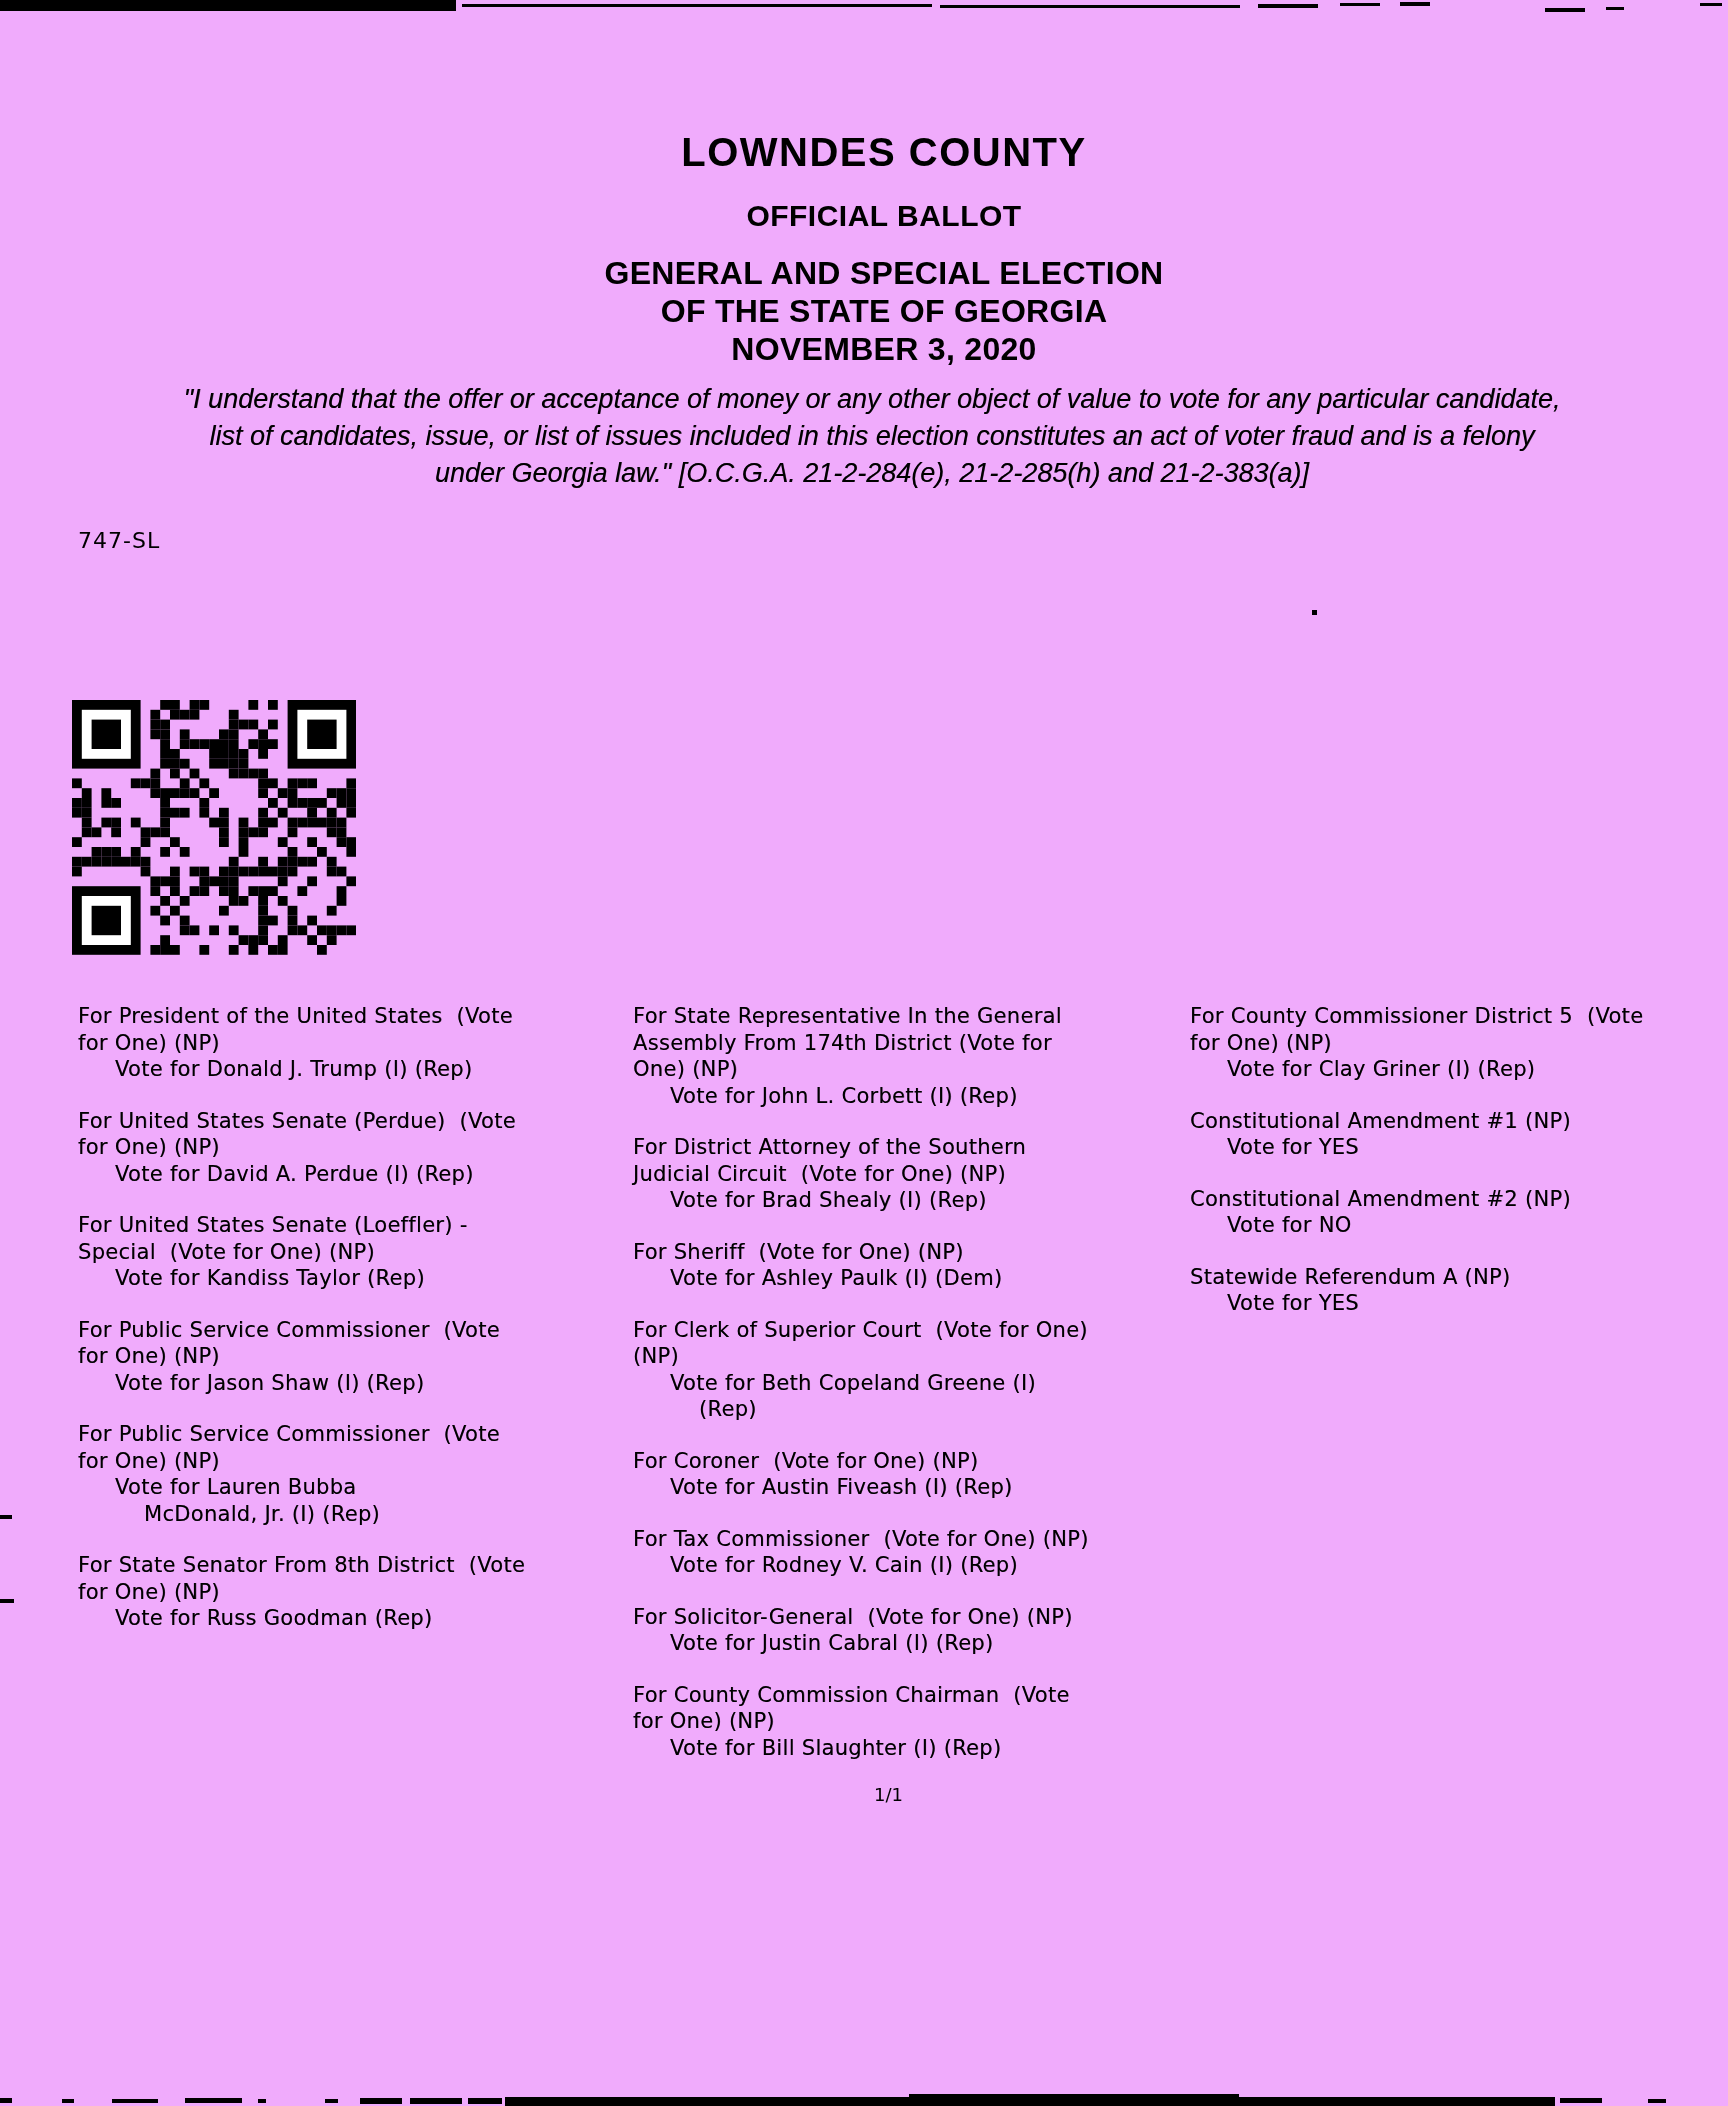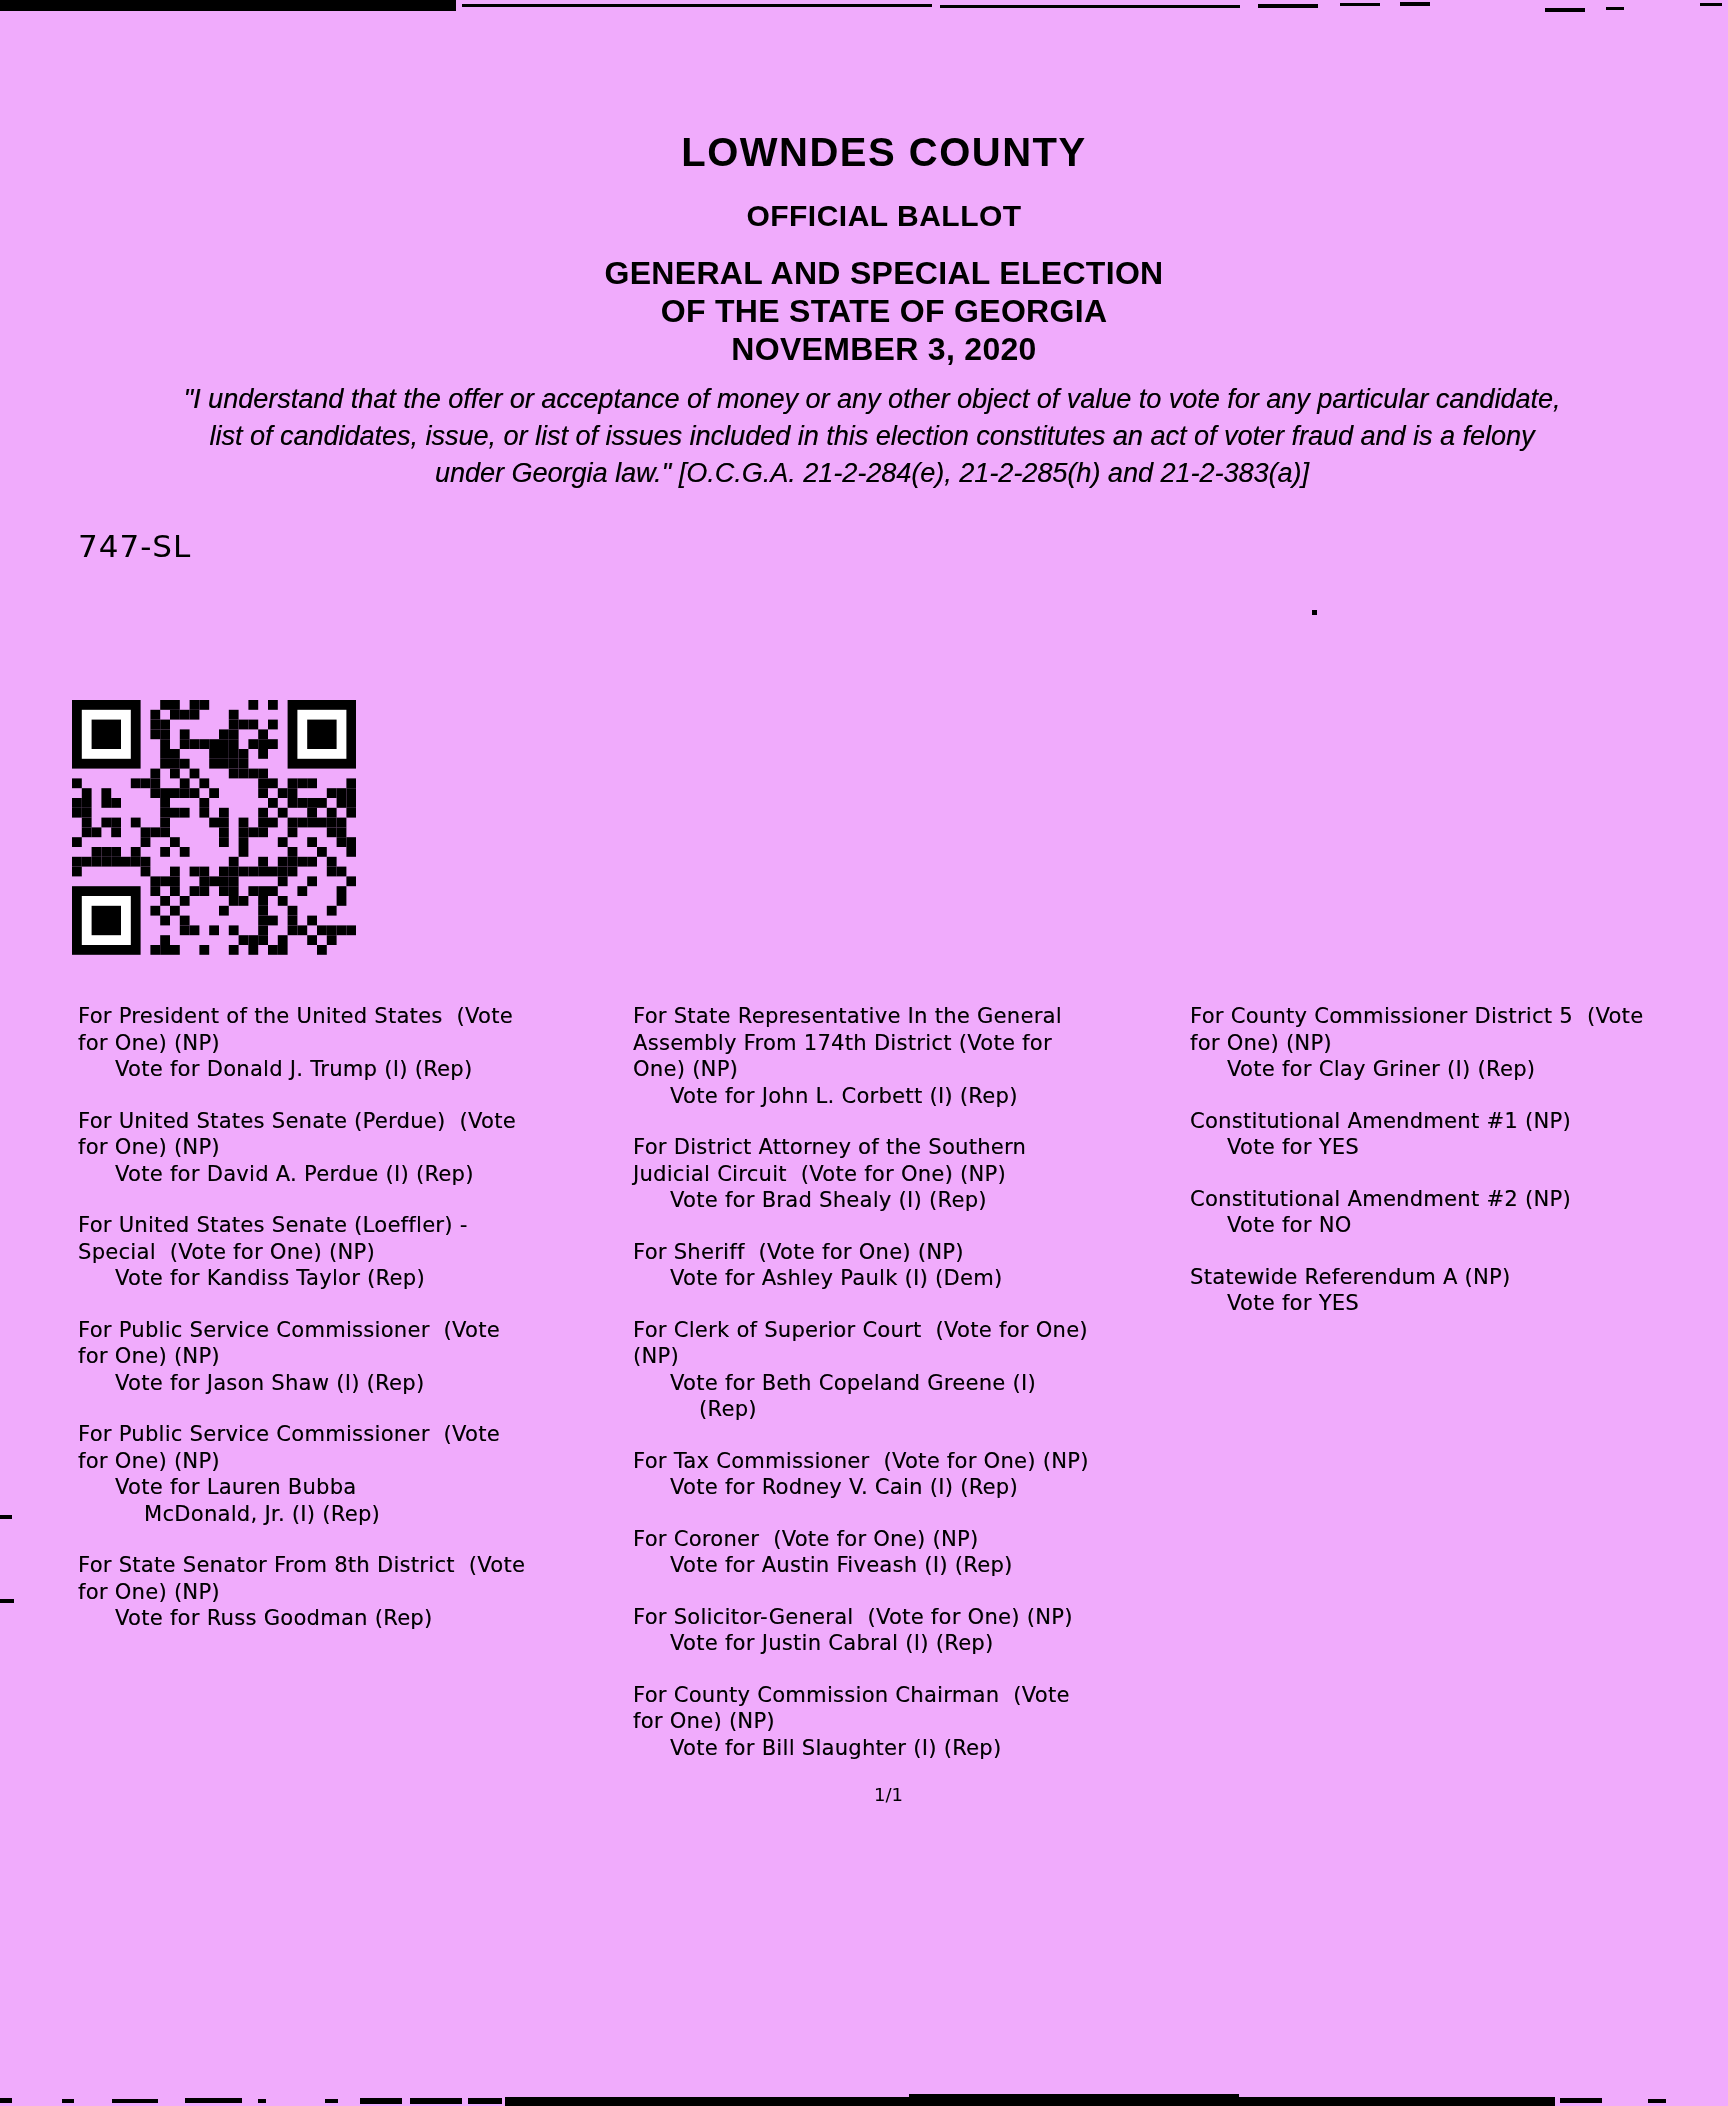--- a/index.html
+++ b/index.html
@@ -19,21 +19,21 @@
   .election-block{font-size:32px;line-height:38px;margin-top:21px;letter-spacing:0.3px;}
   
   .notice{
     position:absolute;left:0;top:381px;width:100%;text-align:center;
     transform:translateX(8px);
     font-family:"Liberation Sans",sans-serif;font-style:italic;
     font-size:27px;line-height:37px;
     text-shadow:0.3px 0.3px 0 rgba(0,0,0,0.5);
   }
   
-  .style-code{position:absolute;left:78px;top:528px;font-size:31px;letter-spacing:1px;}
+  .style-code{position:absolute;left:78px;top:528px;font-size:22px;letter-spacing:1px;}
   .qr{position:absolute;left:72px;top:700px;line-height:0;}
   .pagenum{position:absolute;left:874px;top:1784px;font-size:18px;}
   
   .col{
     position:absolute;top:1003px;width:530px;
     font-size:21px;line-height:26.5px;letter-spacing:0.3px;
     text-shadow:0.3px 0.3px 0 rgba(0,0,0,0.45);
   }
   .col-0{left:78px;}
   .col-1{left:633px;}
@@ -379,26 +379,26 @@
         <div class="line">For Sheriff  (Vote for One) (NP)</div>
         <div class="vote1">Vote for Ashley Paulk (I) (Dem)</div>
       </div>
       <div class="contest">
         <div class="line">For Clerk of Superior Court  (Vote for One)</div>
         <div class="line">(NP)</div>
         <div class="vote1">Vote for Beth Copeland Greene (I)</div>
         <div class="vote2">(Rep)</div>
       </div>
       <div class="contest">
+        <div class="line">For Coroner  (Vote for One) (NP)</div>
+        <div class="vote1">Vote for Austin Fiveash (I) (Rep)</div>
+      </div>
+      <div class="contest">
         <div class="line">For Tax Commissioner  (Vote for One) (NP)</div>
         <div class="vote1">Vote for Rodney V. Cain (I) (Rep)</div>
-      </div>
-      <div class="contest">
-        <div class="line">For Coroner  (Vote for One) (NP)</div>
-        <div class="vote1">Vote for Austin Fiveash (I) (Rep)</div>
       </div>
       <div class="contest">
         <div class="line">For Solicitor-General  (Vote for One) (NP)</div>
         <div class="vote1">Vote for Justin Cabral (I) (Rep)</div>
       </div>
       <div class="contest">
         <div class="line">For County Commission Chairman  (Vote</div>
         <div class="line">for One) (NP)</div>
         <div class="vote1">Vote for Bill Slaughter (I) (Rep)</div>
       </div>

